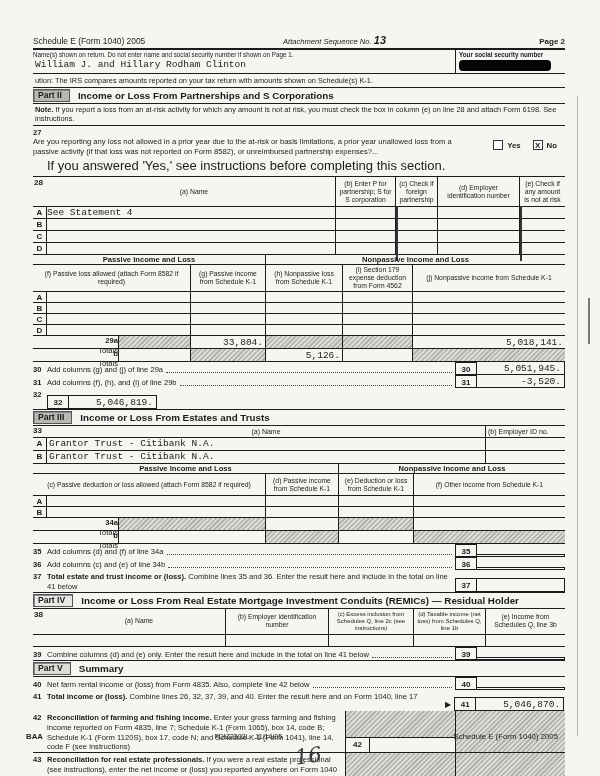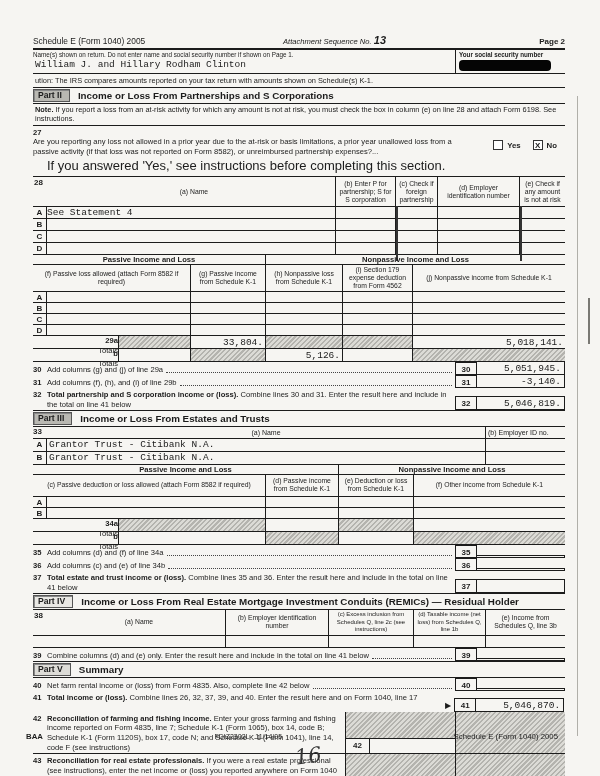--- a/index.html
+++ b/index.html
@@ -239,27 +239,24 @@
     <span class="fs75">Add columns (g) and (j) of line 29a</span>
     <span class="dots"></span>
     <span class="numbox">30</span>
     <span class="amt mono rt">5,051,945.</span>
   </div>
   <div class="lead" style="height:13px;">
     <span class="b fs75" style="width:14px;">31</span>
     <span class="fs75">Add columns (f), (h), and (i) of line 29b</span>
     <span class="dots"></span>
     <span class="numbox">31</span>
-    <span class="amt mono rt">-3,140.</span>
+    <span class="amt mono rt">-3,520.</span>
   </div>
   <div class="row" style="min-height:21px;">
     <span class="b fs75" style="width:14px; padding-top:2px;">32</span>
-    <div class="fs75 grow" style="padding-top:2px; display:flex; flex-wrap:wrap; align-content:flex-start;">
-      <span style="width:100%;"><span class="b">Total partnership and S corporation income or (loss).</span><span> Combine lines 30 and 31. Enter the result here and include in the total on line 41 below</span></span>
-    </div>
     <span class="numbox" style="align-self:flex-end; height:14px;">32</span>
     <span class="amt mono rt" style="align-self:flex-end; height:14px;">5,046,819.</span>
   </div>
 
   <div class="partbar" style="border-top:1.5px solid #1c1c1c;">
     <span class="partlabel">Part III</span>
     <span class="parttitle">Income or Loss From Estates and Trusts</span>
   </div>
   <div>
     <div class="trow" style="height:12px;">

